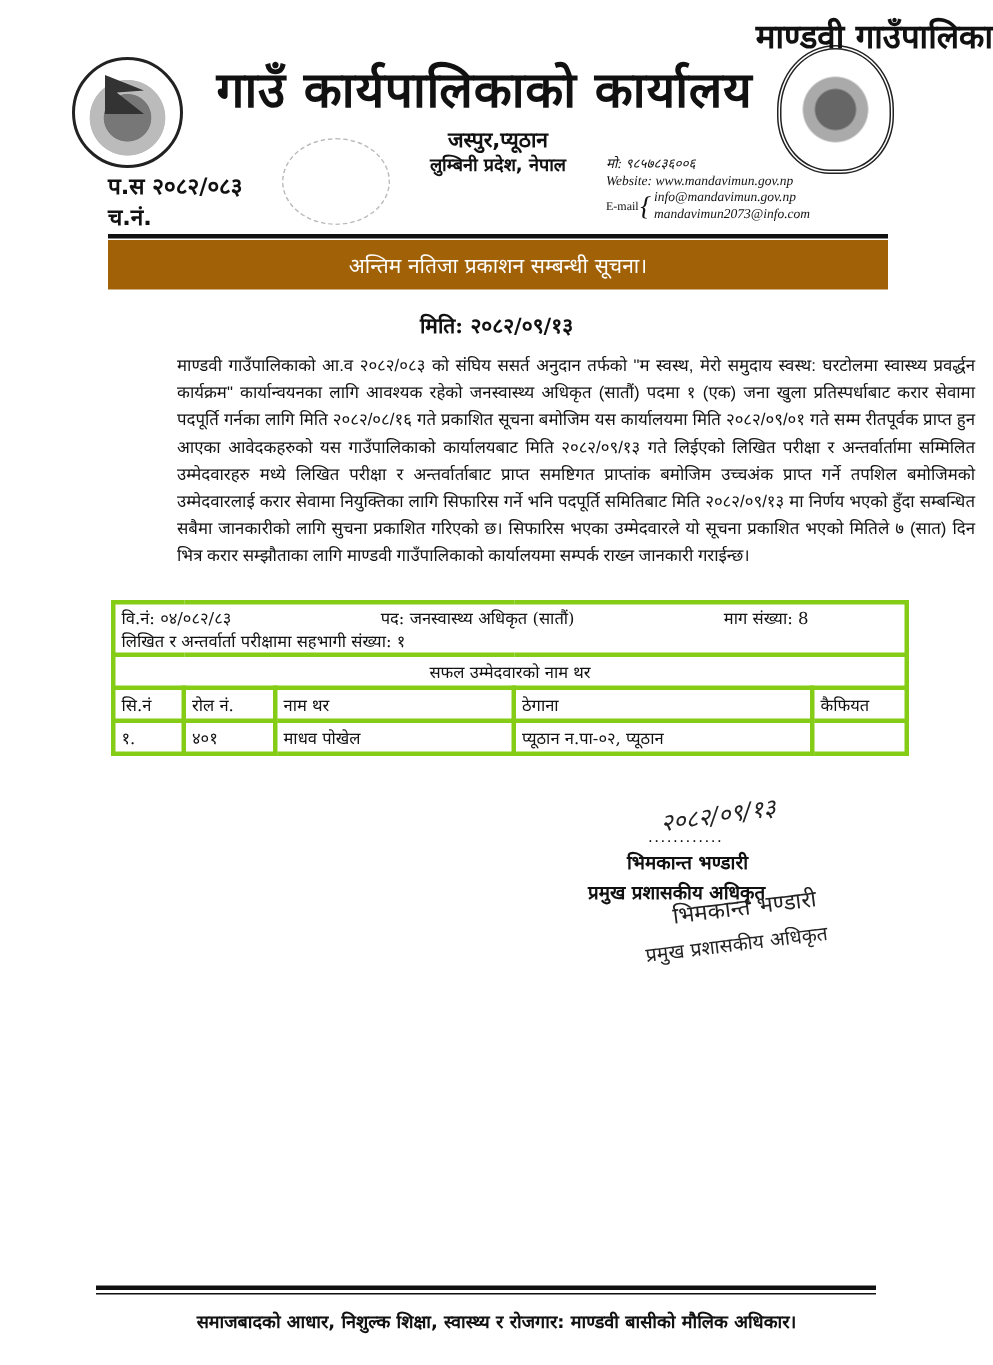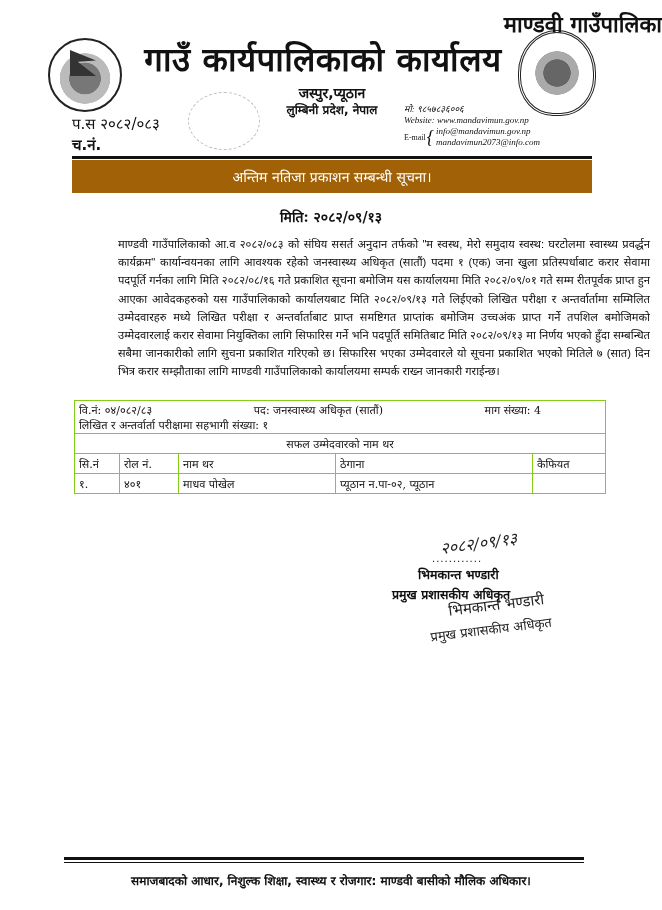--- a/index.html
+++ b/index.html
@@ -24,21 +24,21 @@
     background: radial-gradient(circle at 50% 50%, #666 0 25%, #aaa 26% 40%, #fff 41%);
   }
   .t1 { left: 0; width: 662px; top: 8px; text-align: right; font-weight: bold; font-size: 22px; }
   .t2 { left: 128px; width: 390px; top: 36px; text-align: center; font-weight: bold; font-size: 33px; letter-spacing: 0.5px; }
   .t3 { left: 262px; width: 140px; top: 83px; text-align: center; font-weight: bold; font-size: 14px; }
   .t4 { left: 258px; width: 148px; top: 101px; text-align: center; font-weight: bold; font-size: 12px; }
   .stamp-ghost {
     position: absolute; left: 188px; top: 92px; width: 70px; height: 56px;
     border-radius: 50%; border: 1px dashed #bbb;
   }
-  .refno { left: 72px; top: 113px; font-weight: normal; font-size: 15px; }
+  .refno { left: 72px; top: 113px; font-weight: bold; font-size: 15px; }
   .chno  { left: 72px; top: 134px; font-weight: bold; font-size: 15px; }
   .contact { left: 404px; top: 104px; font-family: "Liberation Serif", serif; font-style: italic; font-size: 9px; line-height: 11px; }
   .contact .emails { display: flex; align-items: center; }
   .contact .emails .lbl { font-style: normal; font-size: 8px; margin-right: 1px; }
   .contact .emails .brace { font-size: 18px; line-height: 18px; margin-right: 2px; }
   
   .banner-line { left: 72px; top: 156px; width: 520px; height: 3px; background: #111; }
   .banner {
     left: 72px; top: 160px; width: 520px; height: 33px; background: #a16207; color: #fff;
     font-family: "DejaVu Serif", serif; font-size: 14px; display: flex; align-items: center; justify-content: center;
@@ -47,21 +47,21 @@
   
   .body-text {
     left: 74px; top: 235px; width: 532px; font-family: Liberation Sans, sans-serif;
     font-size: 11.2px; line-height: 18.2px; text-align: justify; margin-left: 44px;
   }
   
   table.res {
     position: absolute; left: 74px; top: 400px; width: 532px; border-collapse: collapse;
     font-family: "DejaVu Serif", serif; font-size: 11px;
   }
-  table.res td { border: 1px solid #84cc16; padding: 1px 4px; height: 17px; vertical-align: middle; }
+  table.res td { border: 3px solid #84cc16; padding: 1px 4px; height: 17px; vertical-align: middle; }
   .info-row td { padding: 2px 4px; }
   .info-flex { display: flex; justify-content: space-between; }
   .info-flex span { white-space: nowrap; }
   .section-head { text-align: center; }
   
   .sig-scribble { left: 440px; top: 532px; font-family: "DejaVu Serif", serif; font-style: italic; font-size: 16px; transform: rotate(-8deg); color: #222; }
   .sig-dots { left: 432px; top: 553px; font-size: 10px; letter-spacing: 1px; }
   .sig-name { left: 418px; top: 566px; font-family: "DejaVu Serif", serif; font-size: 12.5px; font-weight: bold; }
   .sig-title { left: 392px; top: 586px; font-family: "DejaVu Serif", serif; font-size: 12.5px; font-weight: bold; }
   .stamp-name { left: 448px; top: 594px; font-family: "DejaVu Serif", serif; font-size: 15px; transform: rotate(-7deg); color: #222; }
@@ -108,21 +108,21 @@
 
 <div class="abs body-text">माण्डवी गाउँपालिकाको आ.व २०८२/०८३ को संघिय ससर्त अनुदान तर्फको "म स्वस्थ, मेरो समुदाय स्वस्थ: घरटोलमा स्वास्थ्य प्रवर्द्धन कार्यक्रम" कार्यान्वयनका लागि आवश्यक रहेको जनस्वास्थ्य अधिकृत (सातौं) पदमा १ (एक) जना खुला प्रतिस्पर्धाबाट करार सेवामा पदपूर्ति गर्नका लागि मिति २०८२/०८/१६ गते प्रकाशित सूचना बमोजिम यस कार्यालयमा  मिति २०८२/०९/०१ गते सम्म रीतपूर्वक प्राप्त हुन आएका आवेदकहरुको यस गाउँपालिकाको कार्यालयबाट मिति २०८२/०९/१३ गते लिईएको लिखित परीक्षा र अन्तर्वार्तामा सम्मिलित उम्मेदवारहरु मध्ये लिखित परीक्षा र अन्तर्वार्ताबाट प्राप्त समष्टिगत प्राप्तांक बमोजिम उच्चअंक प्राप्त गर्ने तपशिल बमोजिमको उम्मेदवारलाई करार सेवामा नियुक्तिका लागि सिफारिस गर्ने भनि पदपूर्ति समितिबाट मिति २०८२/०९/१३ मा निर्णय भएको हुँदा सम्बन्धित सबैमा जानकारीको लागि सुचना प्रकाशित गरिएको छ। सिफारिस भएका उम्मेदवारले यो सूचना प्रकाशित भएको मितिले ७ (सात) दिन भित्र करार सम्झौताका लागि माण्डवी गाउँपालिकाको कार्यालयमा सम्पर्क राख्न जानकारी गराईन्छ।</div>
 
 <table class="res">
   <tbody>
       <tr class="info-row">
     <td colspan="5">
       <div class="info-flex">
         <span>वि.नं: ०४/०८२/८३</span>
         <span>पद:  जनस्वास्थ्य अधिकृत (सातौं)</span>
-        <span style="margin-right:60px">माग संख्या: 4</span>
+        <span style="margin-right:60px">माग संख्या: 8</span>
       </div>
       <div>लिखित र अन्तर्वार्ता परीक्षामा सहभागी संख्या: १</div>
     </td>
   </tr>
   <tr>
     <td colspan="5" class="section-head">सफल उम्मेदवारको नाम थर</td>
   </tr>
   <tr>
     <td style="width:36px">सि.नं</td>
     <td style="width:50px">रोल नं.</td>

